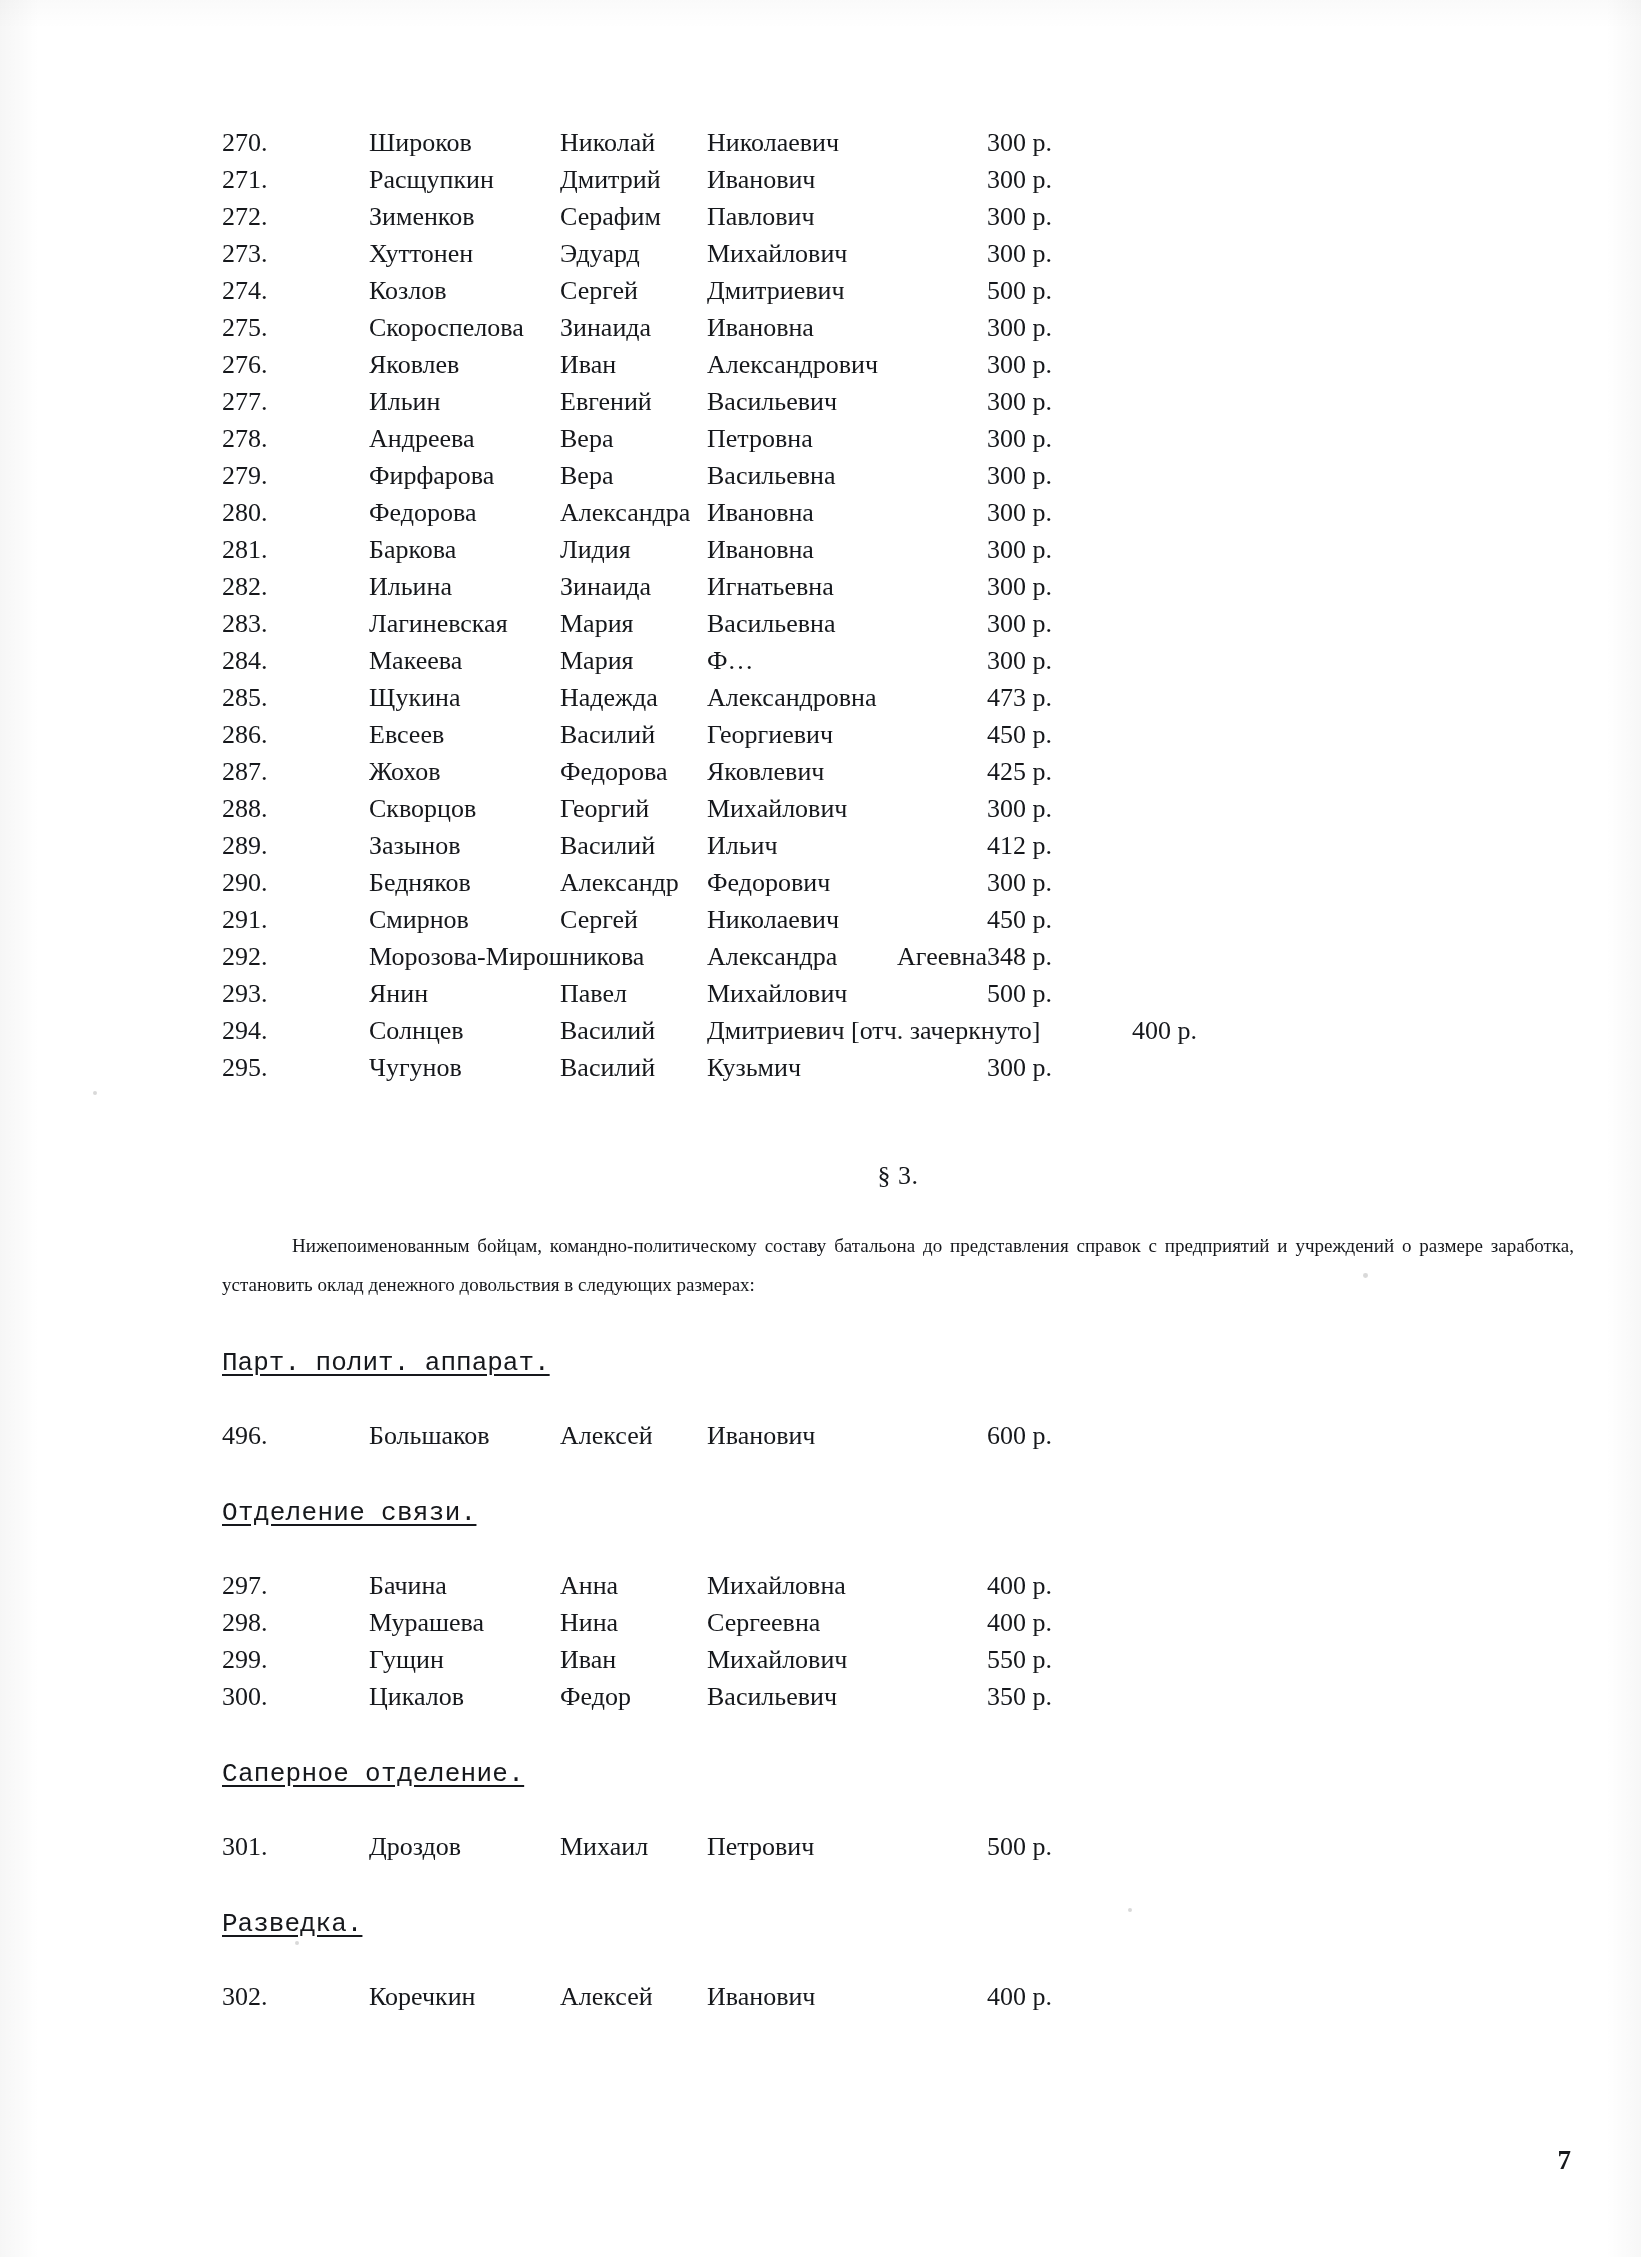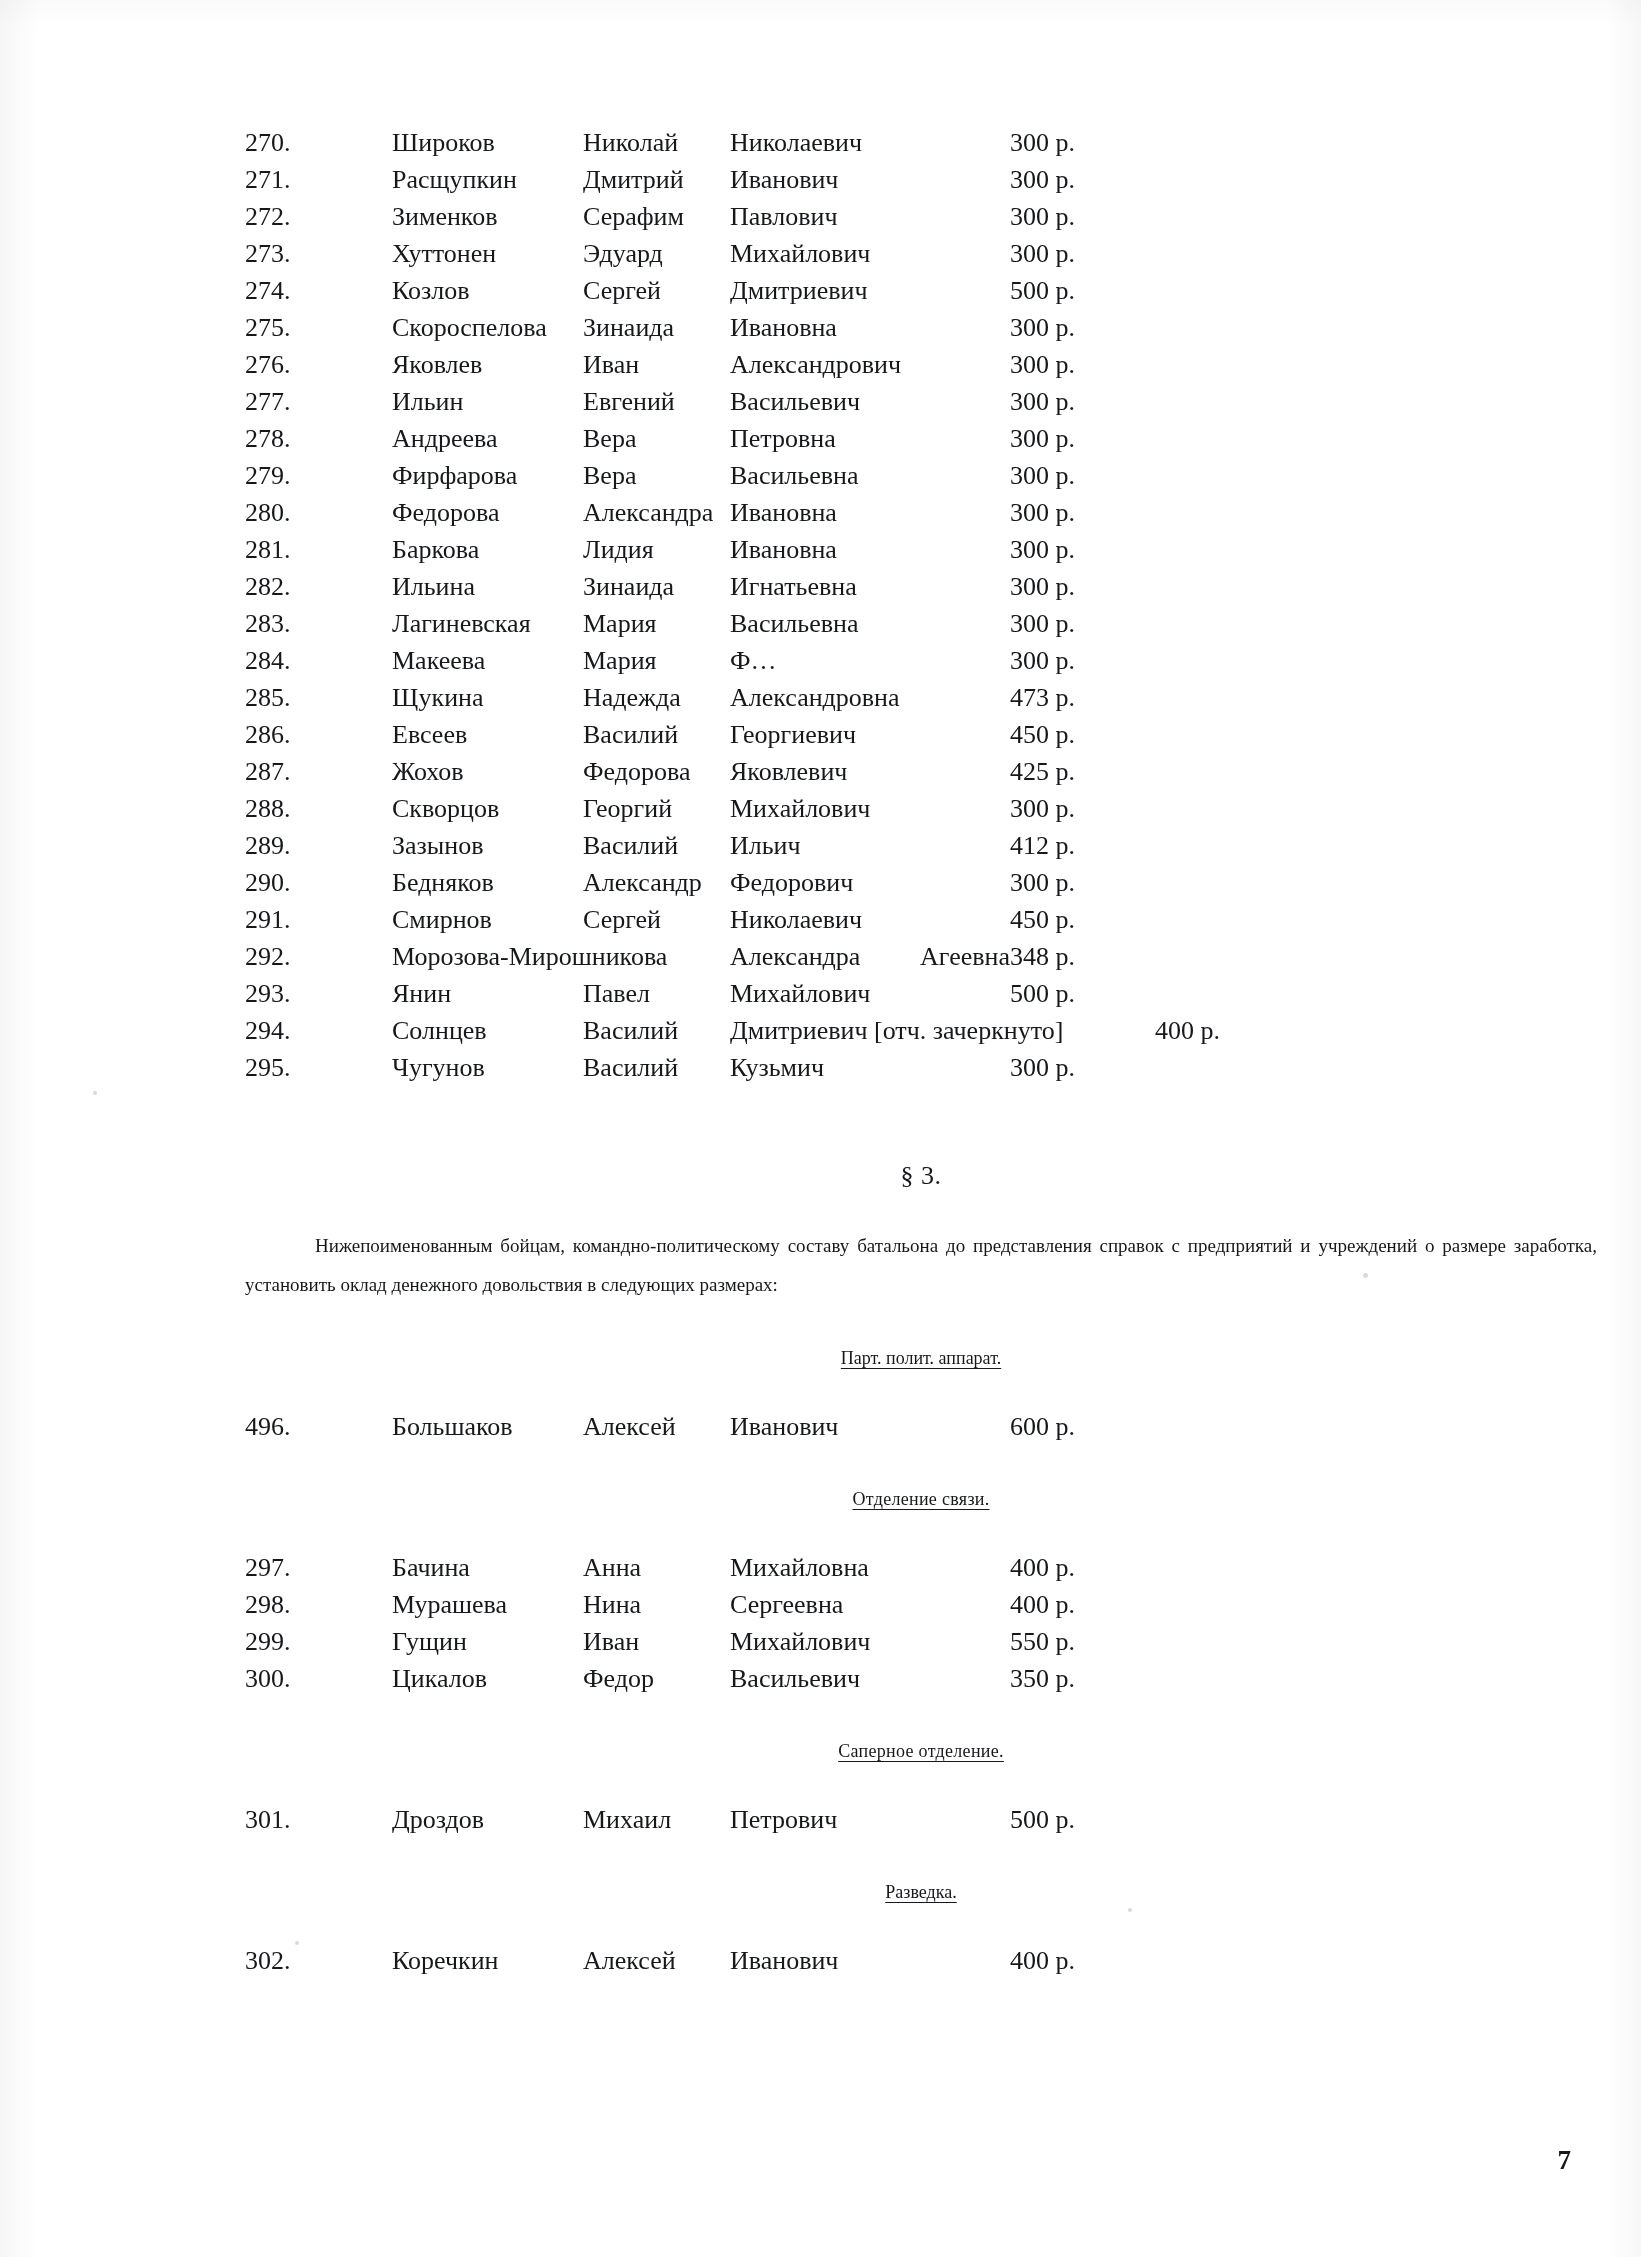--- a/index.html
+++ b/index.html
@@ -23,21 +23,21 @@
     position: absolute;
     inset: 0;
     pointer-events: none;
     background:
       linear-gradient(to right, rgba(0,0,0,0.035) 0px, rgba(0,0,0,0) 39px),
       linear-gradient(to left, rgba(0,0,0,0.03) 0px, rgba(0,0,0,0) 35px),
       linear-gradient(to bottom, rgba(0,0,0,0.02) 0px, rgba(0,0,0,0) 29px);
   }
   .content {
     position: absolute;
-    left: 245px;
+    left: 222px;
     top: 124px;
     width: 1352px;
   }
 
   
   .list {
     width: 100%;
     border-collapse: collapse;
   }
   .list td {
@@ -90,22 +90,23 @@
     font-size: 19px;
     line-height: 39px;
     text-align: justify;
     text-justify: inter-word;
     text-indent: 70px;
   }
   .gap-40 { height: 39px; }
   .gap-46 { height: 44px; }
 
   .subhead {
-    text-align: center;
-    font-size: 18px;
+    text-align: left;
+    font-size: 26px;
+    font-family: Liberation Mono, monospace;
   }
   .subhead span {
     text-decoration: underline;
     text-underline-offset: 3.9px;
   }
   .sub-wide span { letter-spacing: 0.3px; }
 
   .page-num {
     position: absolute;
     right: 70px;

